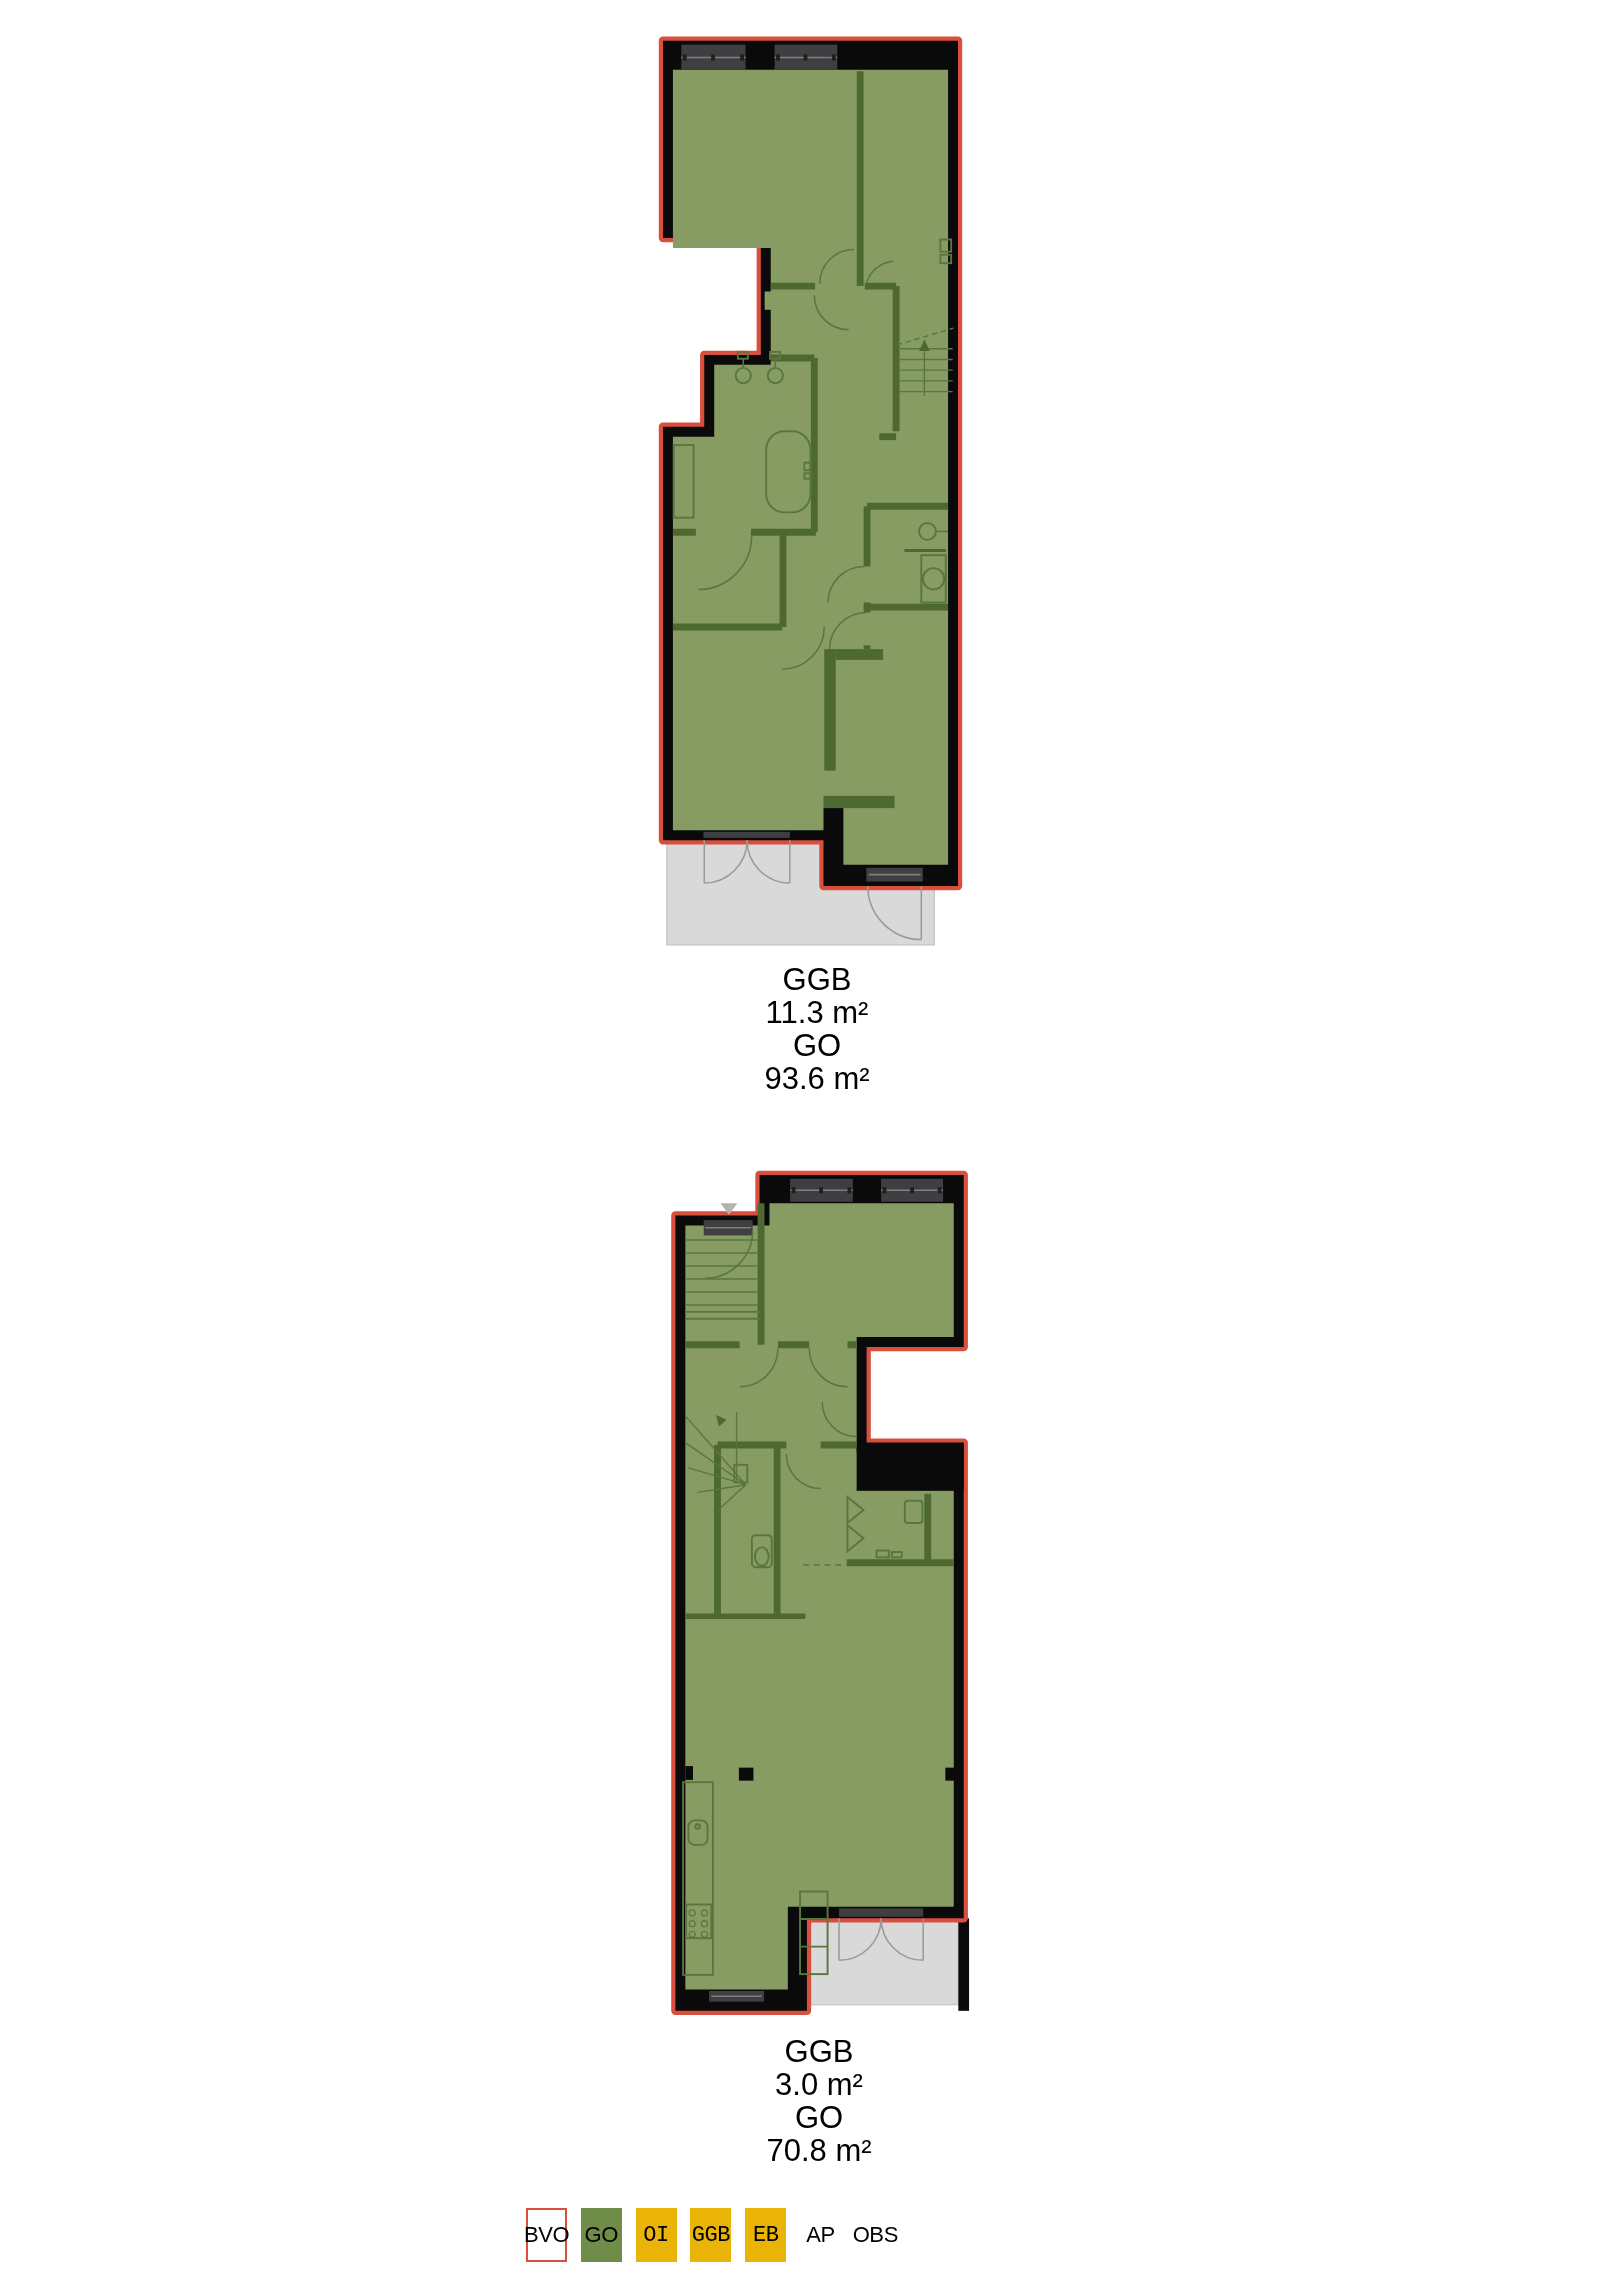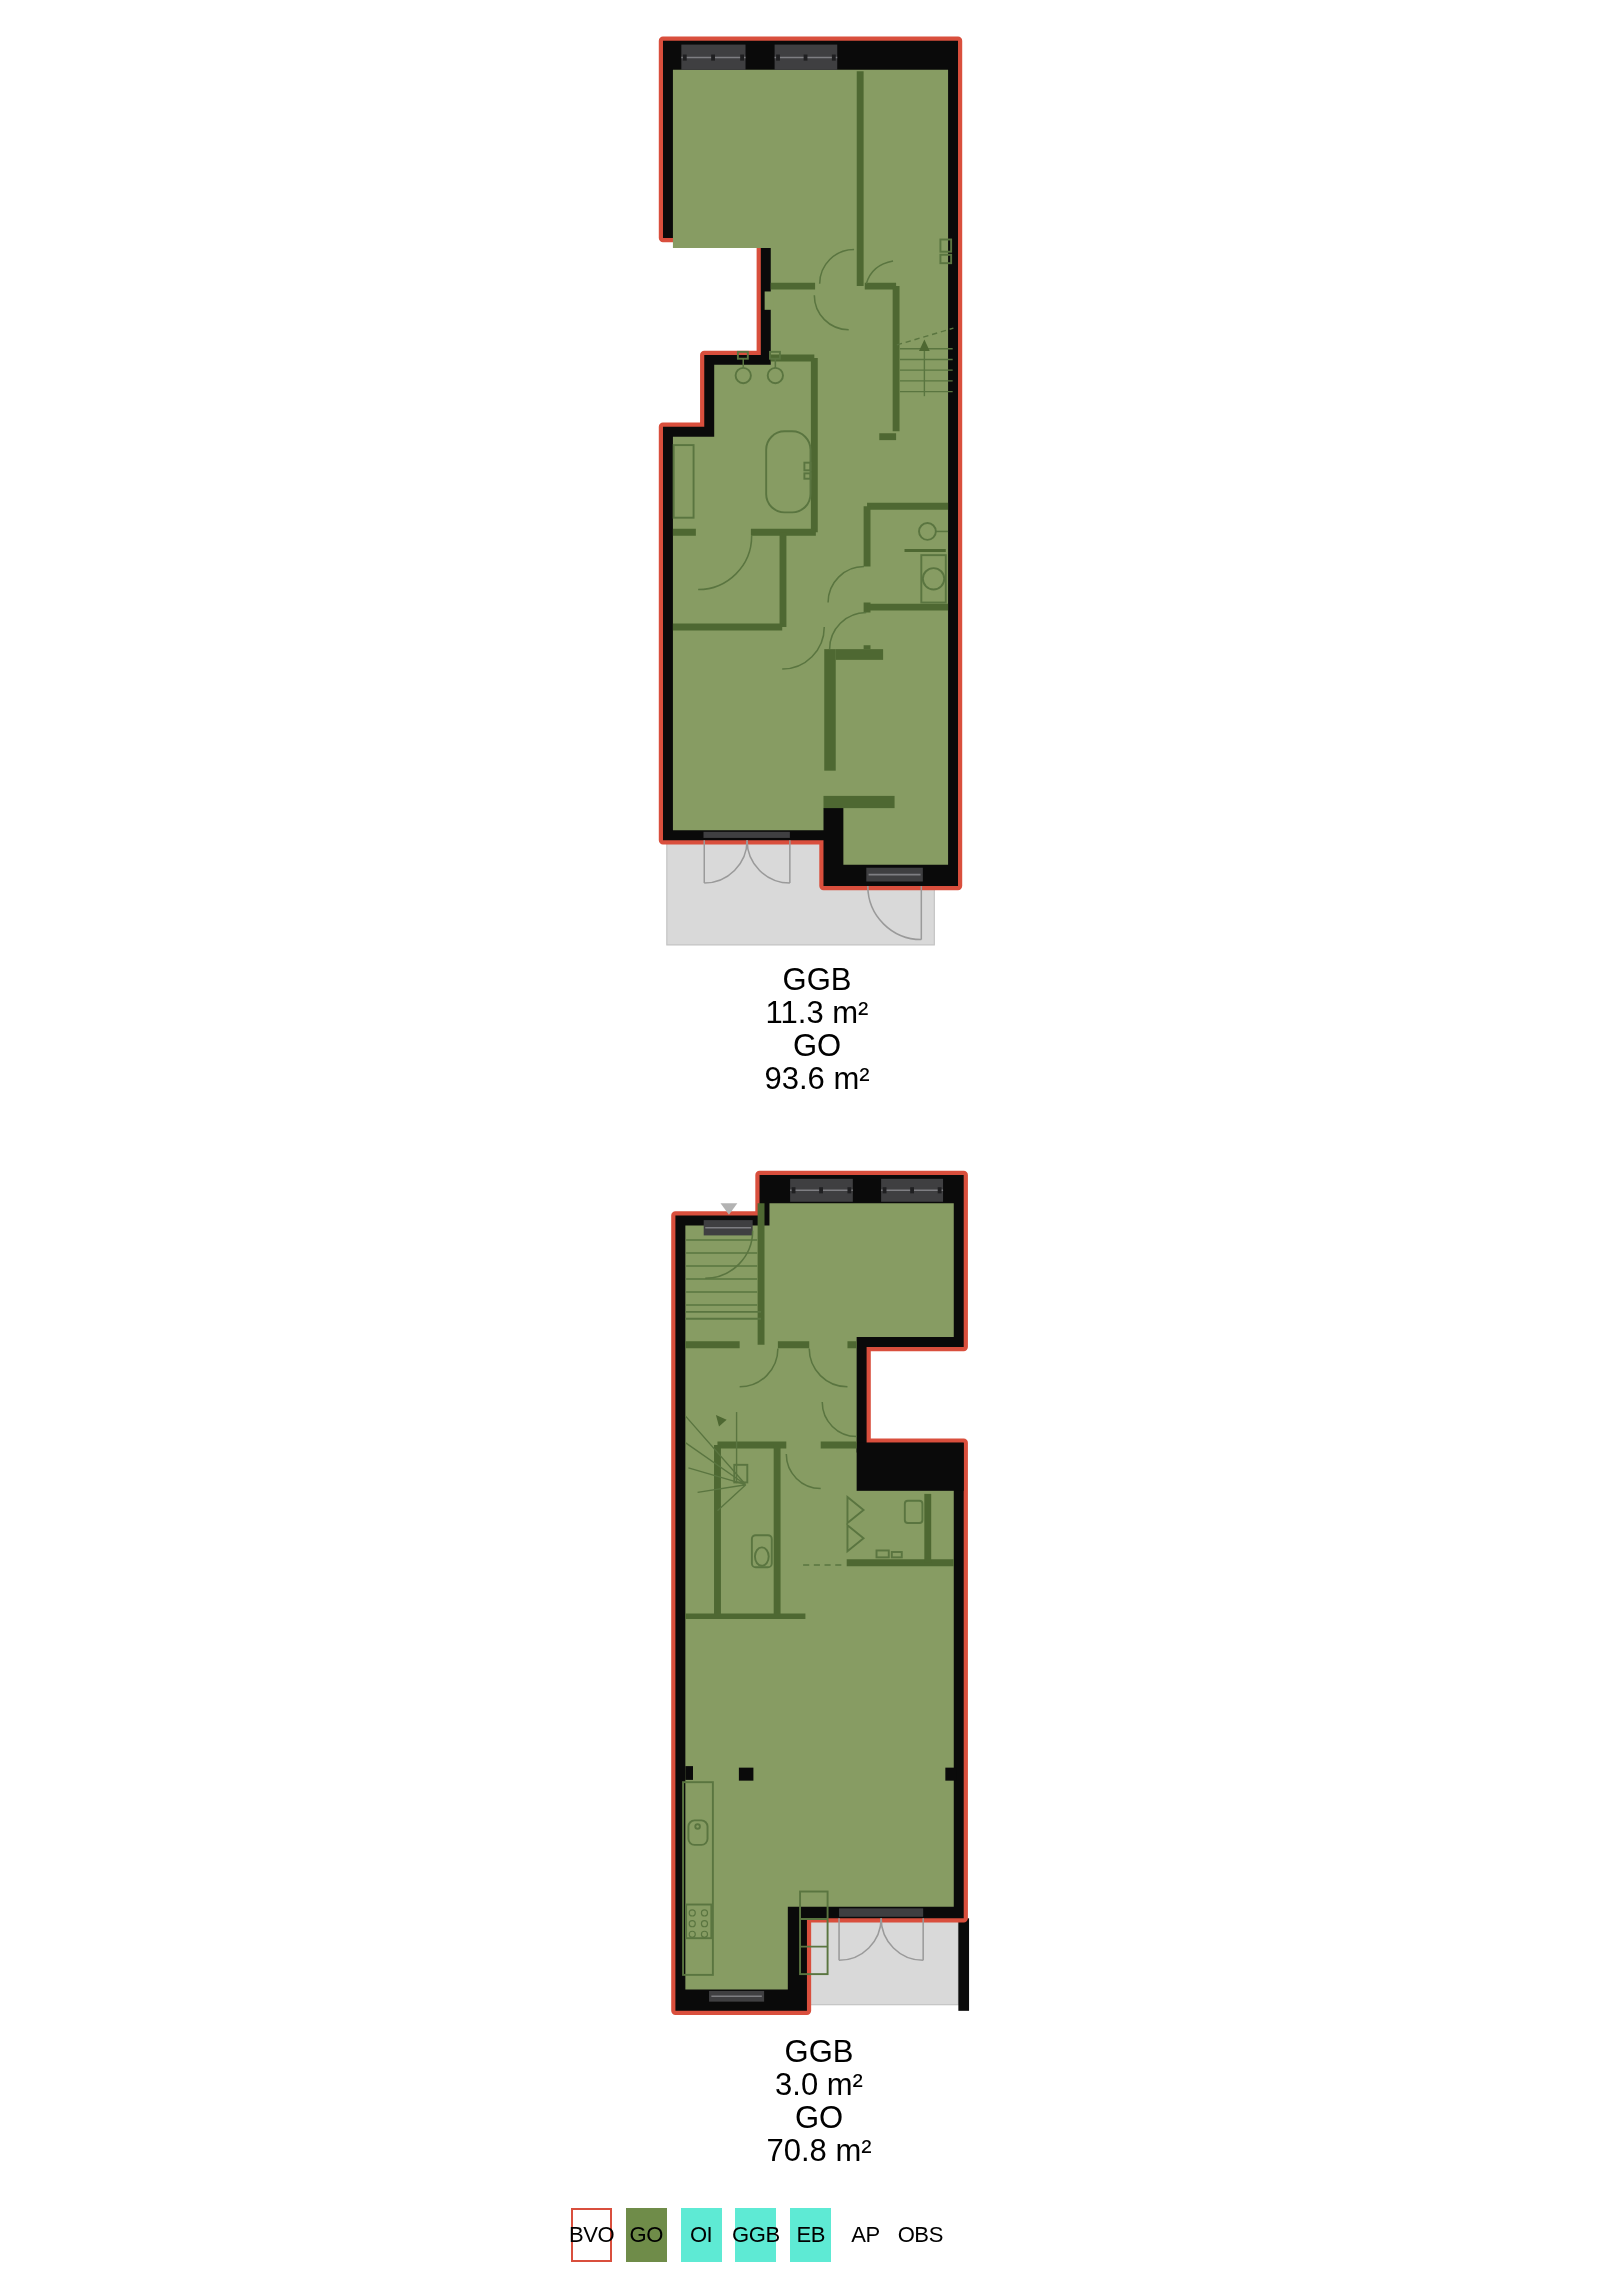--- a/index.html
+++ b/index.html
@@ -4,23 +4,23 @@
 <style>
   html,body{margin:0;padding:0;background:#ffffff;}
   .page{position:relative;width:1372px;height:2295px;background:#ffffff;overflow:hidden;
         font-family:"Liberation Sans", sans-serif;color:#000;}
   .plan-svg{position:absolute;}
   .area-label{position:absolute;transform:translateX(-50%);text-align:center;
               font-size:31px;line-height:33px;color:#000;white-space:nowrap;}
   .legend{position:absolute;left:526px;top:2208px;display:flex;gap:13.8px;align-items:center;}
   .legend-box{width:41px;height:54px;display:flex;align-items:center;justify-content:center;
               font-size:22px;letter-spacing:-0.4px;color:#000;box-sizing:border-box;}
-  .legend-box.bvo{background:#ffffff;border:2.3px solid #D94F3D;margin-left:45px;}
+  .legend-box.bvo{background:#ffffff;border:2.3px solid #D94F3D;}
   .legend-box.go{background:#6F8C49;}
-  .legend-box.gray{background:#5eead4;}
+  .legend-box.gray{background:#eab308;font-family:Liberation Mono, monospace;}
   .legend-box.plain{background:transparent;}
 </style>
 </head>
 <body>
 
 <div class="page">
 
   <svg class="plan-svg" style="left:650px;top:31px" width="321" height="926" viewBox="850 40 420 1210">
 
     <g>

